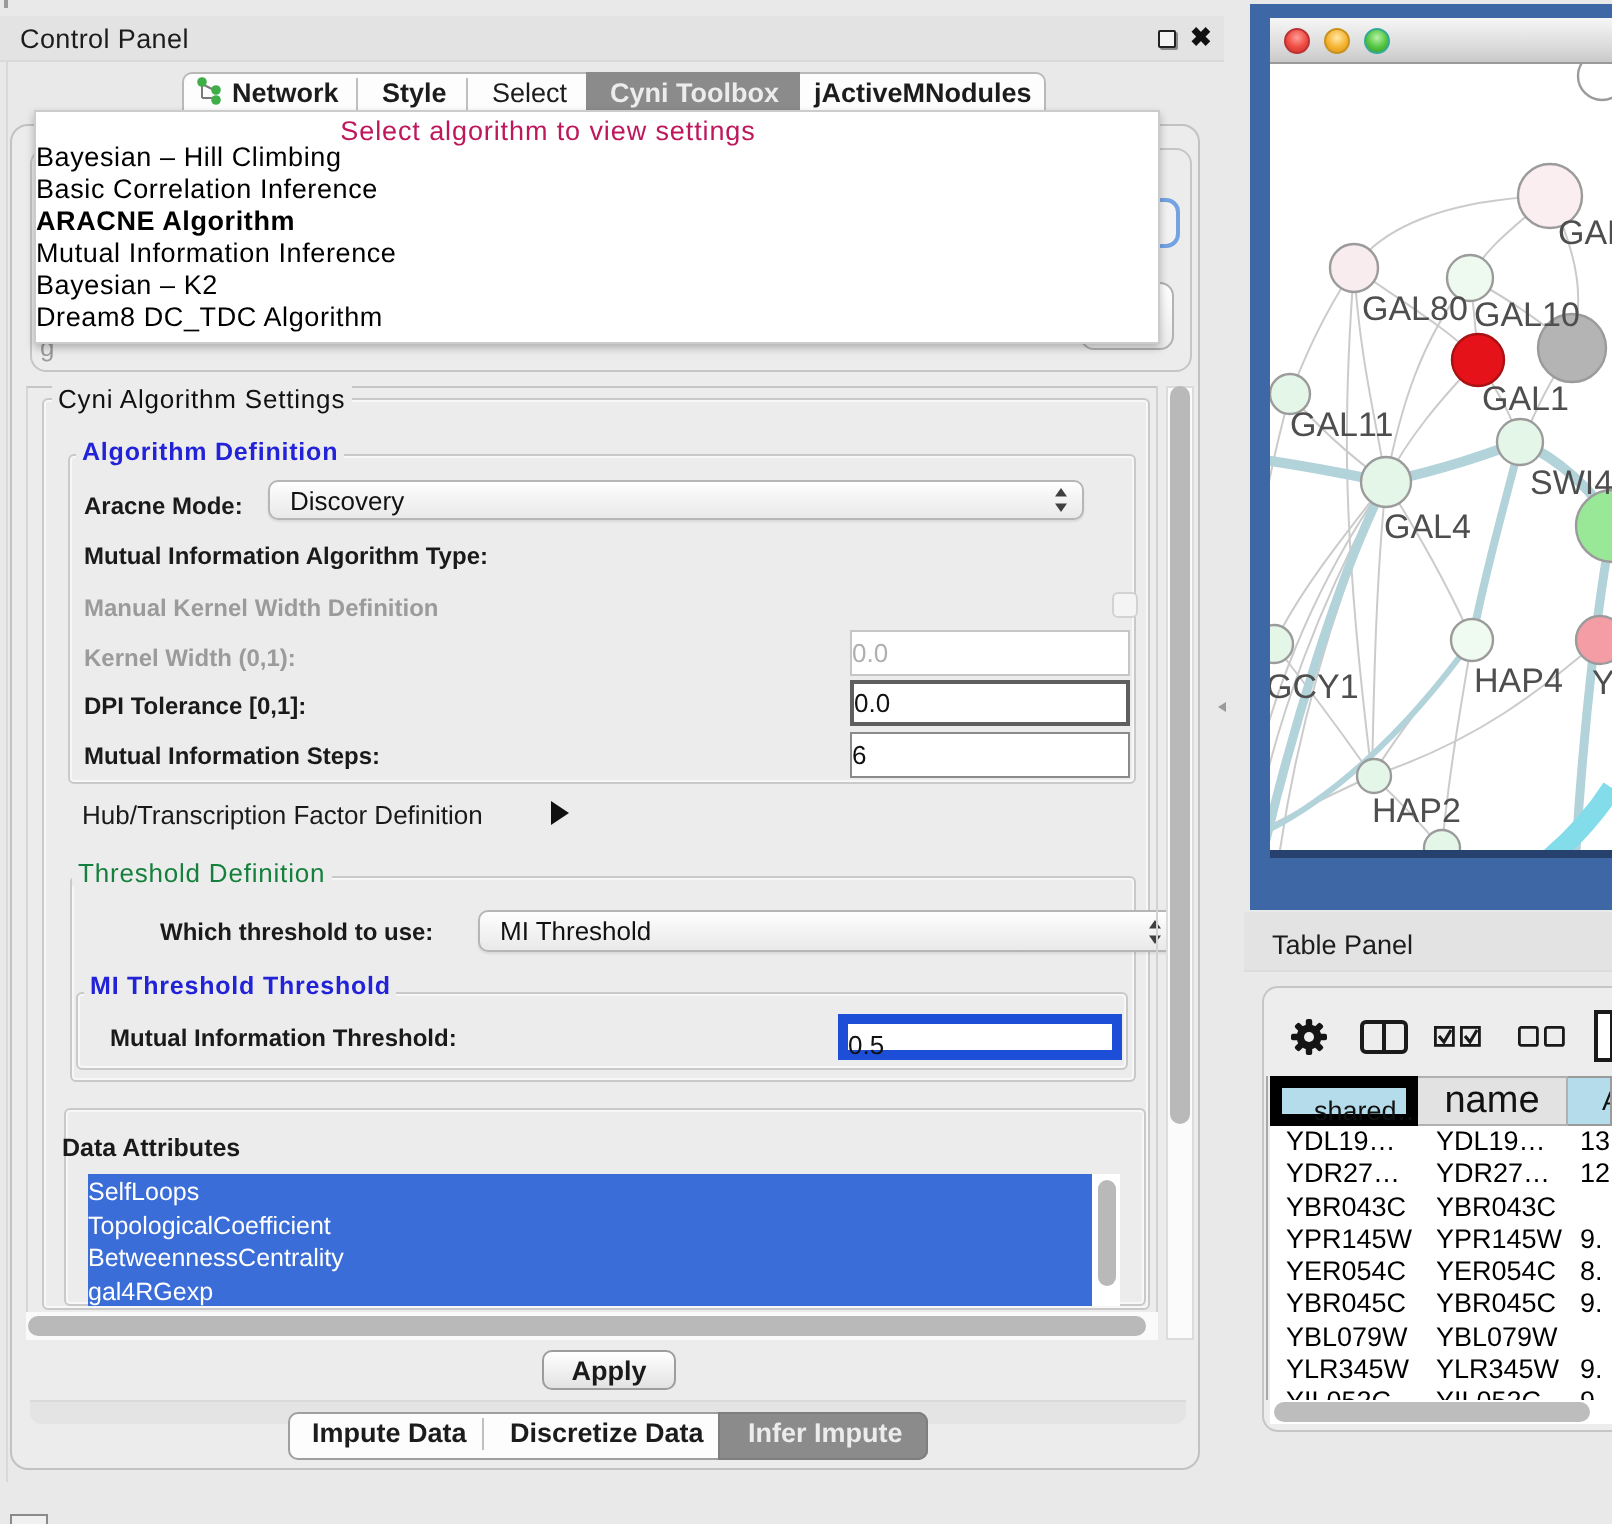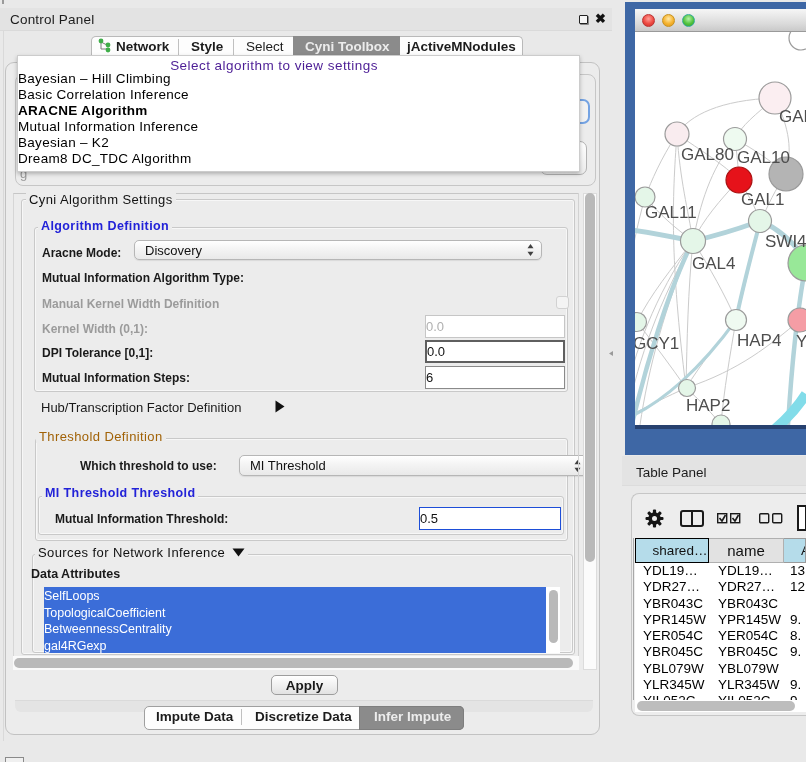--- a/index.html
+++ b/index.html
@@ -79,40 +79,37 @@
 
 <div class="lbl" style="left:42px;top:371px;">Mutual Information Steps:</div>
 <div class="field" style="left:425px;top:366px;width:140px;height:23px;border:1px solid #8a8a8a;line-height:21px;">6</div>
 
 <div class="abs" style="left:41px;top:400px;font-size:13px;color:#1a1a1a;">Hub/Transcription Factor Definition</div>
 <svg class="abs" style="left:274px;top:400px;" width="11" height="13" viewBox="0 0 11 13">
       <path d="M1.5 0.5 L10.5 6.5 L1.5 12.5 Z" fill="#111"></path>
     </svg>
 
 <div class="grp" style="left:35px;top:438px;width:533px;height:103px;"></div>
-<div class="grplab" style="left:36px;top:430px;color:#a16207;font-size:13px;">Threshold Definition</div>
+<div class="grplab" style="left:36px;top:430px;color:#15803d;font-size:13px;">Threshold Definition</div>
 
 <div class="lbl" style="left:80px;top:459px;">Which threshold to use:</div>
 <div class="combo" style="left:239px;top:455px;width:350px;height:21px;">
       <span class="ctext">MI Threshold</span>
  <svg class="carrows" viewBox="0 0 7 12">
         <path d="M3.5 0 L6.5 4.2 L0.5 4.2 Z" fill="#404040"></path>
         <path d="M3.5 12 L6.5 7.8 L0.5 7.8 Z" fill="#404040"></path>
       </svg>
     </div>
 
 <div class="grp" style="left:38px;top:496px;width:526px;height:39px;"></div>
 <div class="grplab" style="left:42px;top:487px;color:#2222d8;font-size:12.5px;font-weight:bold;">MI Threshold Threshold</div>
 <div class="lbl" style="left:55px;top:512px;">Mutual Information Threshold:</div>
-<div class="field" style="left:419px;top:507px;width:142px;height:23px;border:1px solid #1d4ed8;line-height:21px;">0.5</div>
+<div class="field" style="left:419px;top:507px;width:142px;height:23px;border:5px solid #1d4ed8;line-height:21px;">0.5</div>
 
 <div class="grp" style="left:32px;top:554px;width:541px;height:99px;"></div>
-<div class="grplab" style="left:35px;top:546px;color:#111;font-size:13px;">Sources for Network Inference <svg width="13" height="9" viewBox="0 0 13 9" style="margin-left:3px;">
-        <path d="M0.5 0.5 L12.5 0.5 L6.5 8.5 Z" fill="#111"></path>
-      </svg></div>
 <div class="lbl" style="left:31px;top:567px;font-size:12.5px;">Data Attributes</div>
 <div class="abs" style="left:44px;top:587px;width:516px;height:66px;background:#fff;"></div>
 <div class="abs" style="left:44px;top:587px;width:502px;height:66px;background:#3b6dd8;color:#fff;font-size:12.5px;line-height:16.6px;padding-top:1px;overflow:hidden;">SelfLoops<br>TopologicalCoefficient<br>BetweennessCentrality<br>gal4RGexp</div>
 <div class="cap" style="left:549px;top:590px;width:9px;height:53px;"></div>
 
 <div class="abs" style="left:578px;top:193px;width:1px;height:477px;background:#d2d2d2;"></div>
 <div class="abs" style="left:13px;top:656px;width:566px;height:14px;background:#fafafa;"></div>
 <div class="cap" style="left:14px;top:658px;width:559px;height:10px;border-radius:5px;"></div>
 <div class="abs" style="left:583px;top:193px;width:14px;height:477px;background:#fbfbfb;border:1px solid #dcdcdc;"></div>
 <div class="cap" style="left:585px;top:193px;width:10px;height:369px;"></div>
@@ -122,21 +119,21 @@
 <div class="abs" style="left:15px;top:700px;width:578px;height:12px;background:#e4e4e4;border-radius:0 0 6px 6px;border-top:1px solid #dadada;"></div>
 
 <div class="abs" style="left:144px;top:706px;width:320px;height:24px;background:#fdfdfd;border:1px solid #9f9f9f;border-radius:5px;"></div>
 <div class="abs" style="left:156px;top:709px;font-size:13.5px;font-weight:bold;color:#1c1c1c;">Impute Data</div>
 <div class="abs" style="left:241px;top:709px;width:1px;height:16px;background:#c0c0c0;"></div>
 <div class="abs" style="left:255px;top:709px;font-size:13.5px;font-weight:bold;color:#1c1c1c;">Discretize Data</div>
 <div class="abs" style="left:359px;top:706px;width:105px;height:24px;background:#8b8b8b;border-radius:0 5px 5px 0;box-shadow:inset 0 0 0 1px #7e7e7e;"></div>
 <div class="abs" style="left:374px;top:709px;font-size:13.5px;font-weight:bold;color:#ececec;">Infer Impute</div>
 
 <div class="abs" style="left:17px;top:55px;width:563px;height:117px;background:#fff;border:1px solid #cccccc;box-shadow:0 2px 4px rgba(0,0,0,.25);"></div>
-<div class="abs" style="left:17px;top:58px;width:514px;text-align:center;font-size:13.5px;letter-spacing:.45px;color:#4c1d95;">Select algorithm to view settings</div>
+<div class="abs" style="left:17px;top:58px;width:514px;text-align:center;font-size:13.5px;letter-spacing:.45px;color:#be185d;">Select algorithm to view settings</div>
 <div class="abs" style="left:18px;top:71px;width:560px;font-size:13.5px;letter-spacing:.3px;color:#000;line-height:15.9px;">Bayesian – Hill Climbing<br>Basic Correlation Inference<br><b>ARACNE Algorithm</b><br>Mutual Information Inference<br>Bayesian – K2<br>Dream8 DC_TDC Algorithm</div>
 
 <div class="abs" style="left:609px;top:351px;width:4px;height:5px;background:#9a9a9a;clip-path:polygon(0 50%,100% 0,100% 100%);"></div>
 
 <div class="abs" style="left:625px;top:2px;width:181px;height:453px;background:#3e67a5;"></div>
 <div class="abs" style="left:635px;top:425px;width:171px;height:4px;background:#27416f;"></div>
 <div class="abs" style="left:635px;top:9px;width:171px;height:23px;background:linear-gradient(#f6f6f6,#d9d9d9 70%,#c9c9c9);border-bottom:1px solid #9a9a9a;"></div>
 <div class="abs" style="left:642px;top:14px;width:13px;height:13px;border-radius:50%;background:radial-gradient(circle at 50% 35%,#ff9d96 0%,#ee4a42 55%,#c62f28 100%);border:1px solid #b33;"></div>
 <div class="abs" style="left:662px;top:14px;width:13px;height:13px;border-radius:50%;background:radial-gradient(circle at 50% 35%,#ffe9a8 0%,#f5b32f 55%,#d9921a 100%);border:1px solid #c8921e;"></div>
 <div class="abs" style="left:682px;top:14px;width:13px;height:13px;border-radius:50%;background:radial-gradient(circle at 50% 35%,#b8f0a8 0%,#52c43e 55%,#38962a 100%);border:1px solid #3a9;"></div>
@@ -247,22 +244,22 @@
 <svg class="abs" style="left:759px;top:513px;" width="24" height="11" viewBox="0 0 24 11">
  <rect x="0.7" y="0.7" width="9" height="9" fill="none" stroke="#1a1a1a" stroke-width="1.4" rx="1"></rect>
  <rect x="13.7" y="0.7" width="9" height="9" fill="none" stroke="#1a1a1a" stroke-width="1.4" rx="1"></rect>
 </svg>
 <svg class="abs" style="left:797px;top:505px;" width="9" height="26" viewBox="0 0 9 26">
  <path d="M1 1 L9 1 L9 25 L1 25 Z M1 1" fill="#fff" stroke="#1a1a1a" stroke-width="2"></path>
 </svg>
 
 <div class="abs" style="left:633px;top:538px;width:1px;height:162px;background:#a8a8a8;"></div>
 <div class="abs" style="left:635px;top:538px;width:171px;height:25px;">
- <div class="abs" style="left:0;top:0;width:74px;height:25px;background:#b5dcea;border:1px solid #000000;text-align:center;font-size:13.5px;line-height:24px;color:#111;padding-left:16px;">shared…</div>
- <div class="abs" style="left:74px;top:0;width:75px;height:25px;background:#e2e2e2;border:1px solid #b0b0b0;border-left:none;text-align:center;font-size:15px;line-height:24px;color:#111;padding-left:0;">name</div>
+ <div class="abs" style="left:0;top:0;width:74px;height:25px;background:#b5dcea;border:6px solid #000000;text-align:center;font-size:13.5px;line-height:24px;color:#111;padding-left:16px;">shared…</div>
+ <div class="abs" style="left:74px;top:0;width:75px;height:25px;background:#e2e2e2;border:1px solid #b0b0b0;border-left:none;text-align:center;font-size:19px;line-height:24px;color:#111;padding-left:0;">name</div>
  <div class="abs" style="left:149px;top:0;width:22px;height:25px;background:#b5dcea;border:1px solid #9b9b9b;border-left:none;overflow:hidden;">
         <span style="position:absolute;left:17px;top:4px;font-size:13.5px;color:#111;">A</span>
       </div>
 </div>
 <div class="abs" style="left:635px;top:563px;width:171px;height:137px;background:#fff;overflow:hidden;font-size:13.5px;color:#000;">
  <div style="position:absolute;left:8px;top:0;line-height:16.3px;">YDL19…<br>YDR27…<br>YBR043C<br>YPR145W<br>YER054C<br>YBR045C<br>YBL079W<br>YLR345W<br>YIL052C</div>
  <div style="position:absolute;left:83px;top:0;line-height:16.3px;">YDL19…<br>YDR27…<br>YBR043C<br>YPR145W<br>YER054C<br>YBR045C<br>YBL079W<br>YLR345W<br>YIL052C</div>
  <div style="position:absolute;left:155px;top:0;line-height:16.3px;">13<br>12<br>&nbsp;<br>9.<br>8.<br>9.<br>&nbsp;<br>9.<br>9.</div>
 </div>
 <div class="abs" style="left:635px;top:700px;width:171px;height:12px;background:#fff;"></div>

